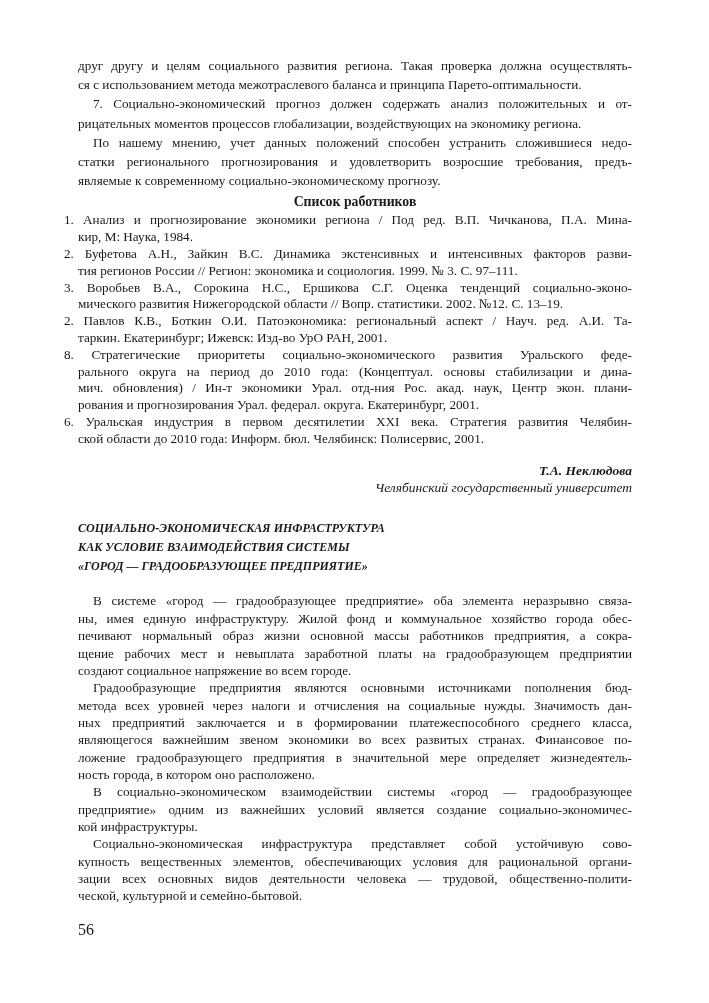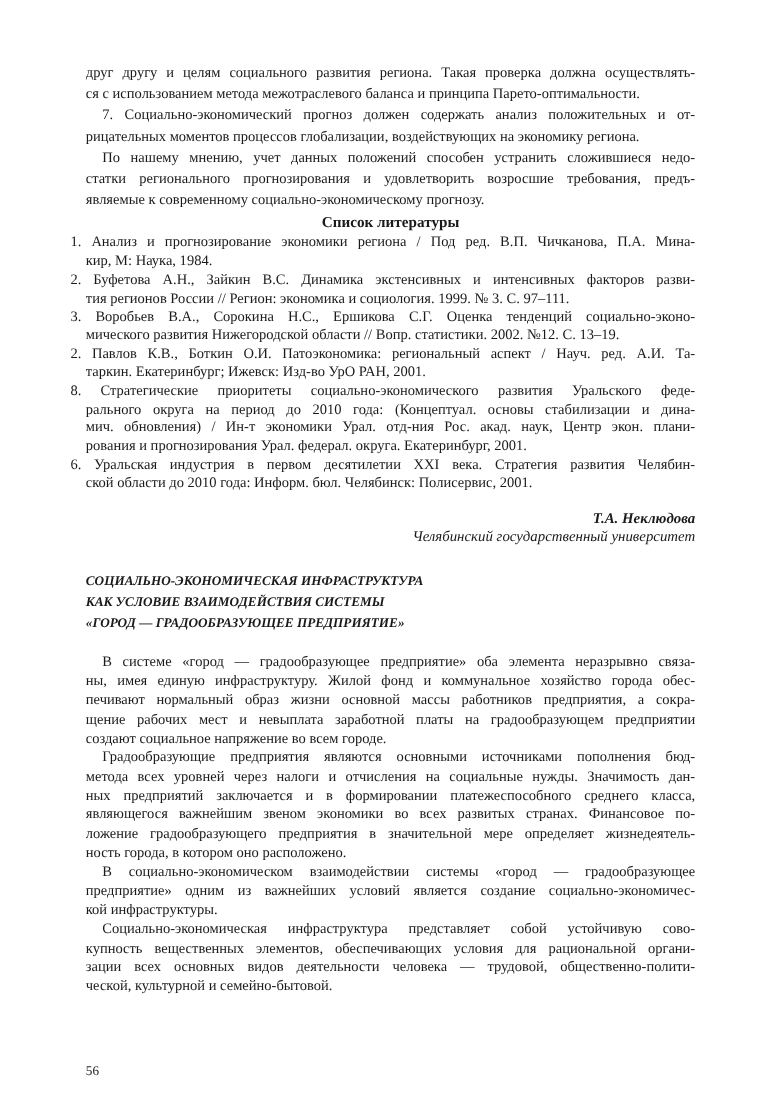--- a/index.html
+++ b/index.html
@@ -72,22 +72,21 @@
     line-height: 19.3px;
   }
 
   .article-body { margin-top: 16px; font-size: 13.2px; }
   .article-body .line { line-height: 17.35px; }
 
   .page-number {
     position: absolute;
     left: 78px;
     top: 921px;
-    font-size: 12px;
-    margin-top: 45px;
+    font-size: 16px;
   }
 </style>
 </head>
 <body>
 
 <div class="page">
   <div class="content">
 
     <section class="top-section">
         <div>
@@ -98,21 +97,21 @@
           <div class="line first indent">7. Социально-экономический прогноз должен содержать анализ положительных и от-</div>
           <div class="line last">рицательных моментов процессов глобализации, воздействующих на экономику региона.</div>
         </div>
         <div>
           <div class="line first indent">По нашему мнению, учет данных положений способен устранить сложившиеся недо-</div>
           <div class="line">статки регионального прогнозирования и удовлетворить возросшие требования, предъ-</div>
           <div class="line last">являемые к современному социально-экономическому прогнозу.</div>
         </div>
       </section>
 
-    <h2 class="bib-heading">Список литературы</h2>
+    <h2 class="bib-heading">Список работников</h2>
 
     <section class="bib-list">
         <div>
           <div class="line first">1. Анализ и прогнозирование экономики региона / Под ред. В.П. Чичканова, П.А. Мина-</div>
           <div class="line last">кир, М: Наука, 1984.</div>
         </div>
         <div>
           <div class="line first">2. Буфетова А.Н., Зайкин В.С. Динамика экстенсивных и интенсивных факторов разви-</div>
           <div class="line last">тия регионов России // Регион: экономика и социология. 1999. № 3. С. 97–111.</div>
         </div>

